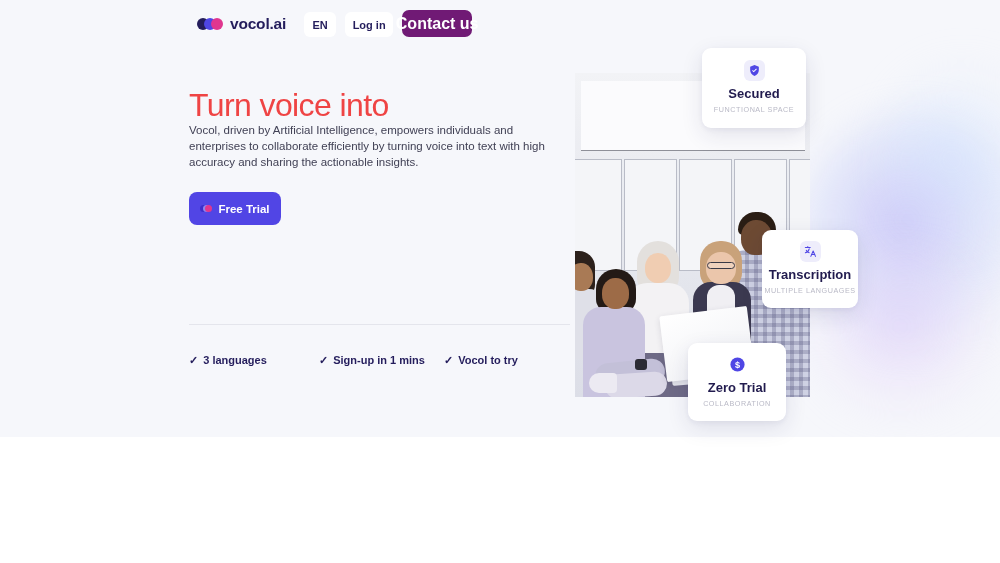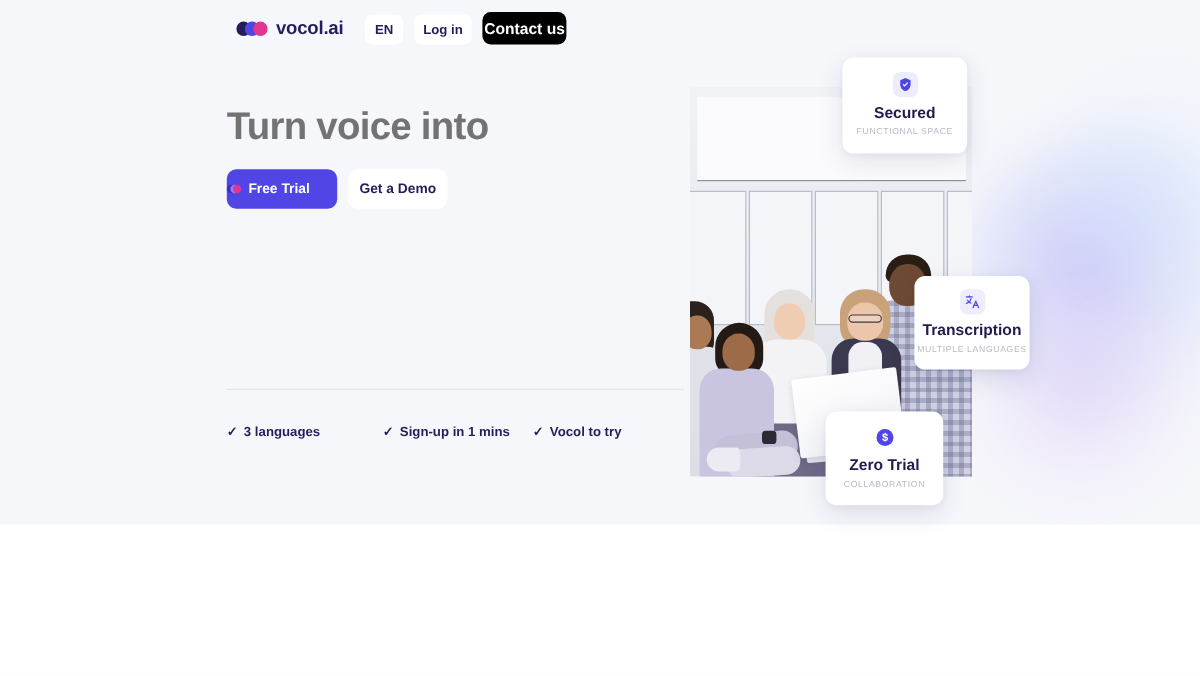--- a/index.html
+++ b/index.html
@@ -82,41 +82,41 @@
     display: flex; align-items: center; justify-content: center;
     background: #ffffff; border-radius: 6px;
     font-size: 11px; font-weight: 700; color: #241d5c;
     cursor: pointer; white-space: nowrap;
   }
   .pill-en { width: 32px; height: 25px; }
   .pill-login { width: 48px; height: 25px; }
   .btn-contact {
     display: flex; align-items: center; justify-content: center;
     width: 70px; height: 27px; border-radius: 7px;
-    background: #000000; color: #ffffff;
-    font-size: 13px; font-weight: 700; cursor: pointer; white-space: nowrap;
+    background: #701a75; color: #ffffff;
+    font-size: 16px; font-weight: 700; cursor: pointer; white-space: nowrap;
   }
 
   
   .content { position: absolute; left: 189px; top: 88px; width: 375px; }
   .eyebrow {
     font-size: 10.5px; font-weight: 700; letter-spacing: 1.25px;
     color: #5145e5; text-transform: uppercase; margin-bottom: 13px;
   }
   .headline {
-    font-size: 32px; line-height: 35px; font-weight: 700;
-    color: #737373; letter-spacing: -0.6px; margin-bottom: 18px;
+    font-size: 32px; line-height: 35px; font-weight: 400;
+    color: #ef4444; letter-spacing: -0.6px; 
   }
   .lede {
     font-size: 11.5px; line-height: 15.8px; color: #414155;
     width: 364px; margin-bottom: 22px;
   }
   .cta-row { display: flex; align-items: center; gap: 9px; }
   .btn-trial {
-    display: flex; align-items: center; justify-content: flex-start; gap: 7px;
+    display: flex; align-items: center; justify-content: center; gap: 7px;
     width: 92px; height: 33px; border-radius: 8px;
     background: #5145e5; color: #ffffff; font-size: 11.5px; font-weight: 700;
     cursor: pointer;
   }
   .trial-mark { position: relative; width: 11px; height: 7px; flex: none; }
   .trial-mark i { position: absolute; top: 0; width: 7px; height: 7px; border-radius: 4px; }
   .tm1 { left: 0; background: #3b2ecb; }
   .tm2 { left: 2.5px; background: #8f86f0; }
   .tm3 { left: 5px; background: #e0368f; }
   .btn-demo {
@@ -271,30 +271,30 @@
         <div class="btn-contact">Contact us</div>
       </div>
 
     </div>
   </div>
 
   <div class="content">
     <h1 class="headline">
       <span>Turn voice into</span><br>
     </h1>
+    <p class="lede">Vocol, driven by Artificial Intelligence, empowers individuals and enterprises to collaborate efficiently by turning voice into text with high accuracy and sharing the actionable insights.</p>
     <div class="cta-row">
       <div class="btn-trial">
         <span class="trial-mark">
           <i class="tm1"></i>
             <i class="tm2"></i>
             <i class="tm3"></i>
         </span>
         <span>Free Trial</span>
       </div>
-      <div class="btn-demo">Get a Demo</div>
     </div>
   </div>
 
   <div class="divider"></div>
 
   <div class="features">
     <div class="feat">
       <span class="tick">✓</span>
       <span>3 languages</span>
     </div>

